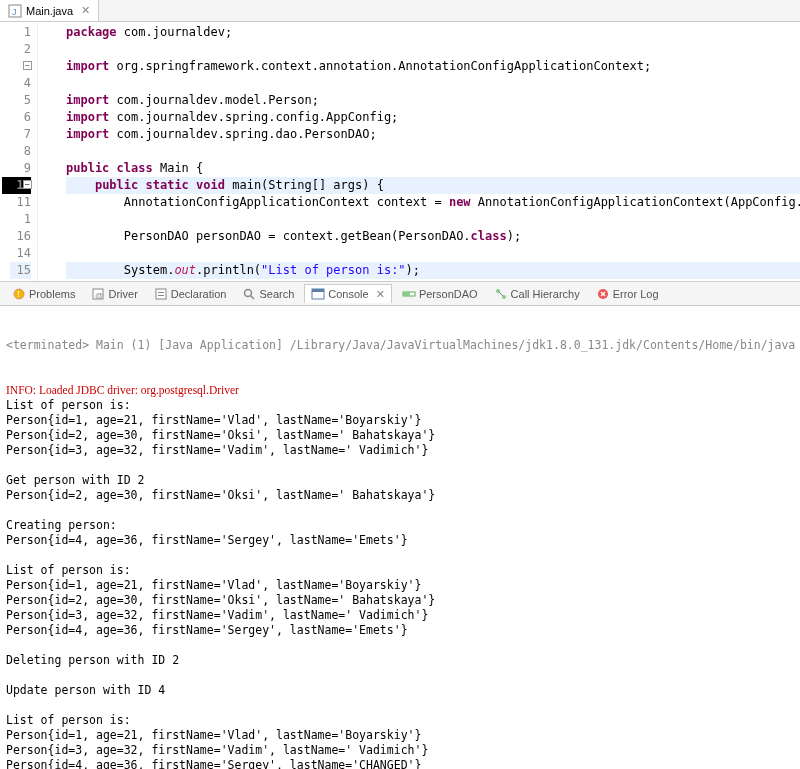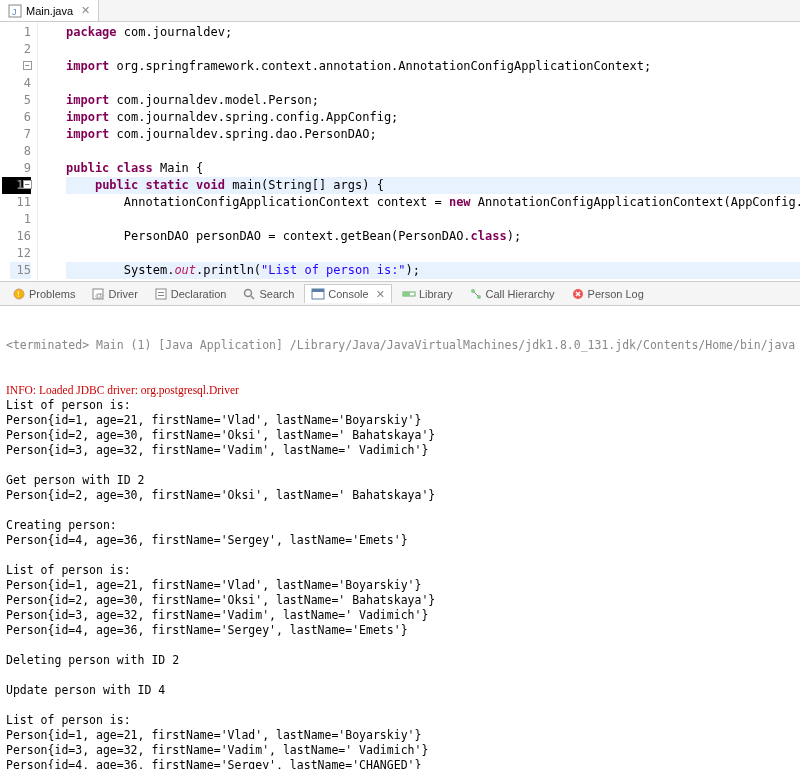--- a/index.html
+++ b/index.html
@@ -52,21 +52,21 @@
         <div class="gutter-line">4</div>
         <div class="gutter-line">5</div>
         <div class="gutter-line">6</div>
         <div class="gutter-line">7</div>
         <div class="gutter-line">8</div>
         <div class="gutter-line">9</div>
         <div class="gutter-line" style="background: #000000; font-weight: bold;">10<div class="fold-marker">−</div></div>
         <div class="gutter-line">11</div>
         <div class="gutter-line">1</div>
         <div class="gutter-line">16</div>
-        <div class="gutter-line">12</div>
+        <div class="gutter-line">14</div>
         <div class="gutter-line" style="background: rgb(232, 242, 254); margin-left: 8px;">15</div>
       </div>
     <div class="code-lines" id="codelines"><div class="code-line"><span class="kw">package</span> com.journaldev;</div><div class="code-line">&nbsp;</div><div class="code-line"><span class="kw">import</span> org.springframework.context.annotation.AnnotationConfigApplicationContext;</div><div class="code-line">&nbsp;</div><div class="code-line"><span class="kw">import</span> com.journaldev.model.Person;</div><div class="code-line"><span class="kw">import</span> com.journaldev.spring.config.AppConfig;</div><div class="code-line"><span class="kw">import</span> com.journaldev.spring.dao.PersonDAO;</div><div class="code-line">&nbsp;</div><div class="code-line"><span class="kw">public</span> <span class="kw">class</span> Main {</div><div class="code-line hl-line">    <span class="kw">public</span> <span class="kw">static</span> <span class="kw">void</span> main(String[] args) {</div><div class="code-line">        AnnotationConfigApplicationContext context = <span class="kw">new</span> AnnotationConfigApplicationContext(AppConfig.<span class="kw">class</span>);</div><div class="code-line">&nbsp;</div><div class="code-line">        PersonDAO personDAO = context.getBean(PersonDAO.<span class="kw">class</span>);</div><div class="code-line">&nbsp;</div><div class="code-line hl-line">        System.<span class="field">out</span>.println(<span class="str">"List of person is:"</span>);</div></div>
   </div>
 </div>
 
 <div class="views-pane">
   <div class="view-tabs" id="viewtabs">
       <div class="view-tab">
         <span class="vicon">
@@ -115,40 +115,40 @@
         <span>Console</span>
         <span class="close-x">✕</span>
       </div>
       <div class="view-tab">
         <span class="vicon">
           <svg width="14" height="14">
             <rect x="1" y="5" width="12" height="4" fill="#fff" stroke="#6a6"></rect>
             <rect x="1" y="5" width="7" height="4" fill="#8c8"></rect>
           </svg>
         </span>
-        <span>Library</span>
+        <span>PersonDAO</span>
       </div>
       <div class="view-tab">
         <span class="vicon">
           <svg width="14" height="14">
             <circle cx="4" cy="4" r="2" fill="#8c8"></circle>
             <circle cx="10" cy="10" r="2" fill="#8c8"></circle>
             <line x1="5" y1="5" x2="9" y2="9" stroke="#888"></line>
           </svg>
         </span>
         <span>Call Hierarchy</span>
       </div>
       <div class="view-tab">
         <span class="vicon">
           <svg width="14" height="14">
             <circle cx="7" cy="7" r="5" fill="#e55"></circle>
             <line x1="5" y1="5" x2="9" y2="9" stroke="#fff" stroke-width="1.5"></line>
             <line x1="9" y1="5" x2="5" y2="9" stroke="#fff" stroke-width="1.5"></line>
           </svg>
         </span>
-        <span>Person Log</span>
+        <span>Error Log</span>
       </div>
     </div>
   <div class="console-content">
     <div class="term-line">&lt;terminated&gt; Main (1) [Java Application] /Library/Java/JavaVirtualMachines/jdk1.8.0_131.jdk/Contents/Home/bin/java (17-Nov-2017, 10:35:00 P</div>
     <div id="console-lines"><div class="red">INFO: Loaded JDBC driver: org.postgresql.Driver</div><div>List of person is:</div><div>Person{id=1, age=21, firstName='Vlad', lastName='Boyarskiy'}</div><div>Person{id=2, age=30, firstName='Oksi', lastName=' Bahatskaya'}</div><div>Person{id=3, age=32, firstName='Vadim', lastName=' Vadimich'}</div><div>&nbsp;</div><div>Get person with ID 2</div><div>Person{id=2, age=30, firstName='Oksi', lastName=' Bahatskaya'}</div><div>&nbsp;</div><div>Creating person:</div><div>Person{id=4, age=36, firstName='Sergey', lastName='Emets'}</div><div>&nbsp;</div><div>List of person is:</div><div>Person{id=1, age=21, firstName='Vlad', lastName='Boyarskiy'}</div><div>Person{id=2, age=30, firstName='Oksi', lastName=' Bahatskaya'}</div><div>Person{id=3, age=32, firstName='Vadim', lastName=' Vadimich'}</div><div>Person{id=4, age=36, firstName='Sergey', lastName='Emets'}</div><div>&nbsp;</div><div>Deleting person with ID 2</div><div>&nbsp;</div><div>Update person with ID 4</div><div>&nbsp;</div><div>List of person is:</div><div>Person{id=1, age=21, firstName='Vlad', lastName='Boyarskiy'}</div><div>Person{id=3, age=32, firstName='Vadim', lastName=' Vadimich'}</div><div>Person{id=4, age=36, firstName='Sergey', lastName='CHANGED'}</div></div>
   </div>
 </div>
 
 </body></html>

